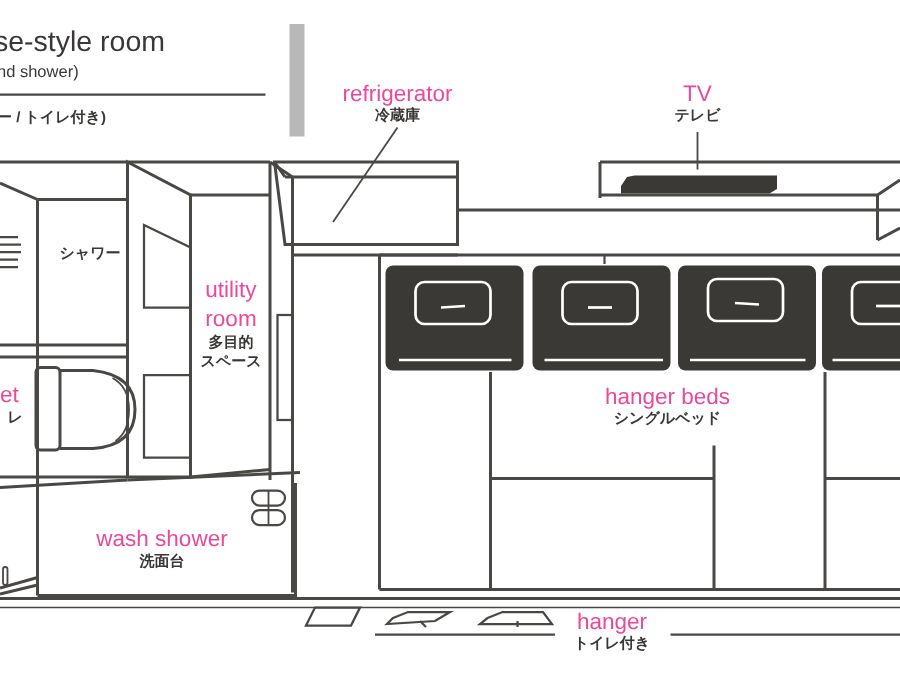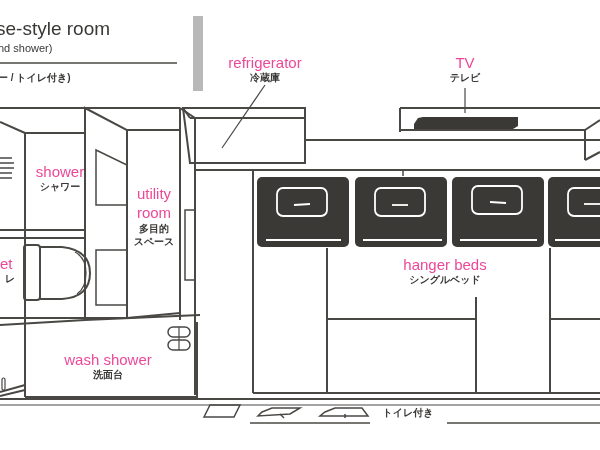--- a/index.html
+++ b/index.html
@@ -142,21 +142,20 @@
   <div class="en">refrigerator</div>
   <div class="jp">冷蔵庫</div>
 </div>
 
 <div class="lbl" style="left:445px; top:54px; width:40px;">
   <div class="en">TV</div>
   <div class="jp">テレビ</div>
 </div>
 
 <div class="lbl" style="left:28px; top:163px; width:64px;">
-  <div class="en">shower</div>
   <div class="jp">シャワー</div>
 </div>
 
 <div class="lbl" style="left:128px; top:185px; width:52px;">
   <div class="en">utility</div>
   <div class="en" style="margin-top:2px;">room</div>
   <div class="jp" style="margin-top:1px;">多目的</div>
   <div class="jp">スペース</div>
 </div>
 
@@ -169,14 +168,15 @@
   <div class="en">hanger beds</div>
   <div class="jp">シングルベッド</div>
 </div>
 
 <div class="lbl" style="left:60px; top:351px; width:96px;">
   <div class="en">wash shower</div>
   <div class="jp">洗面台</div>
 </div>
 
 <div class="lbl" style="left:375px; top:406px; width:66px;">
+  <div class="en">hanger</div>
   <div class="jp">トイレ付き</div>
 </div>
 
 </body></html>

